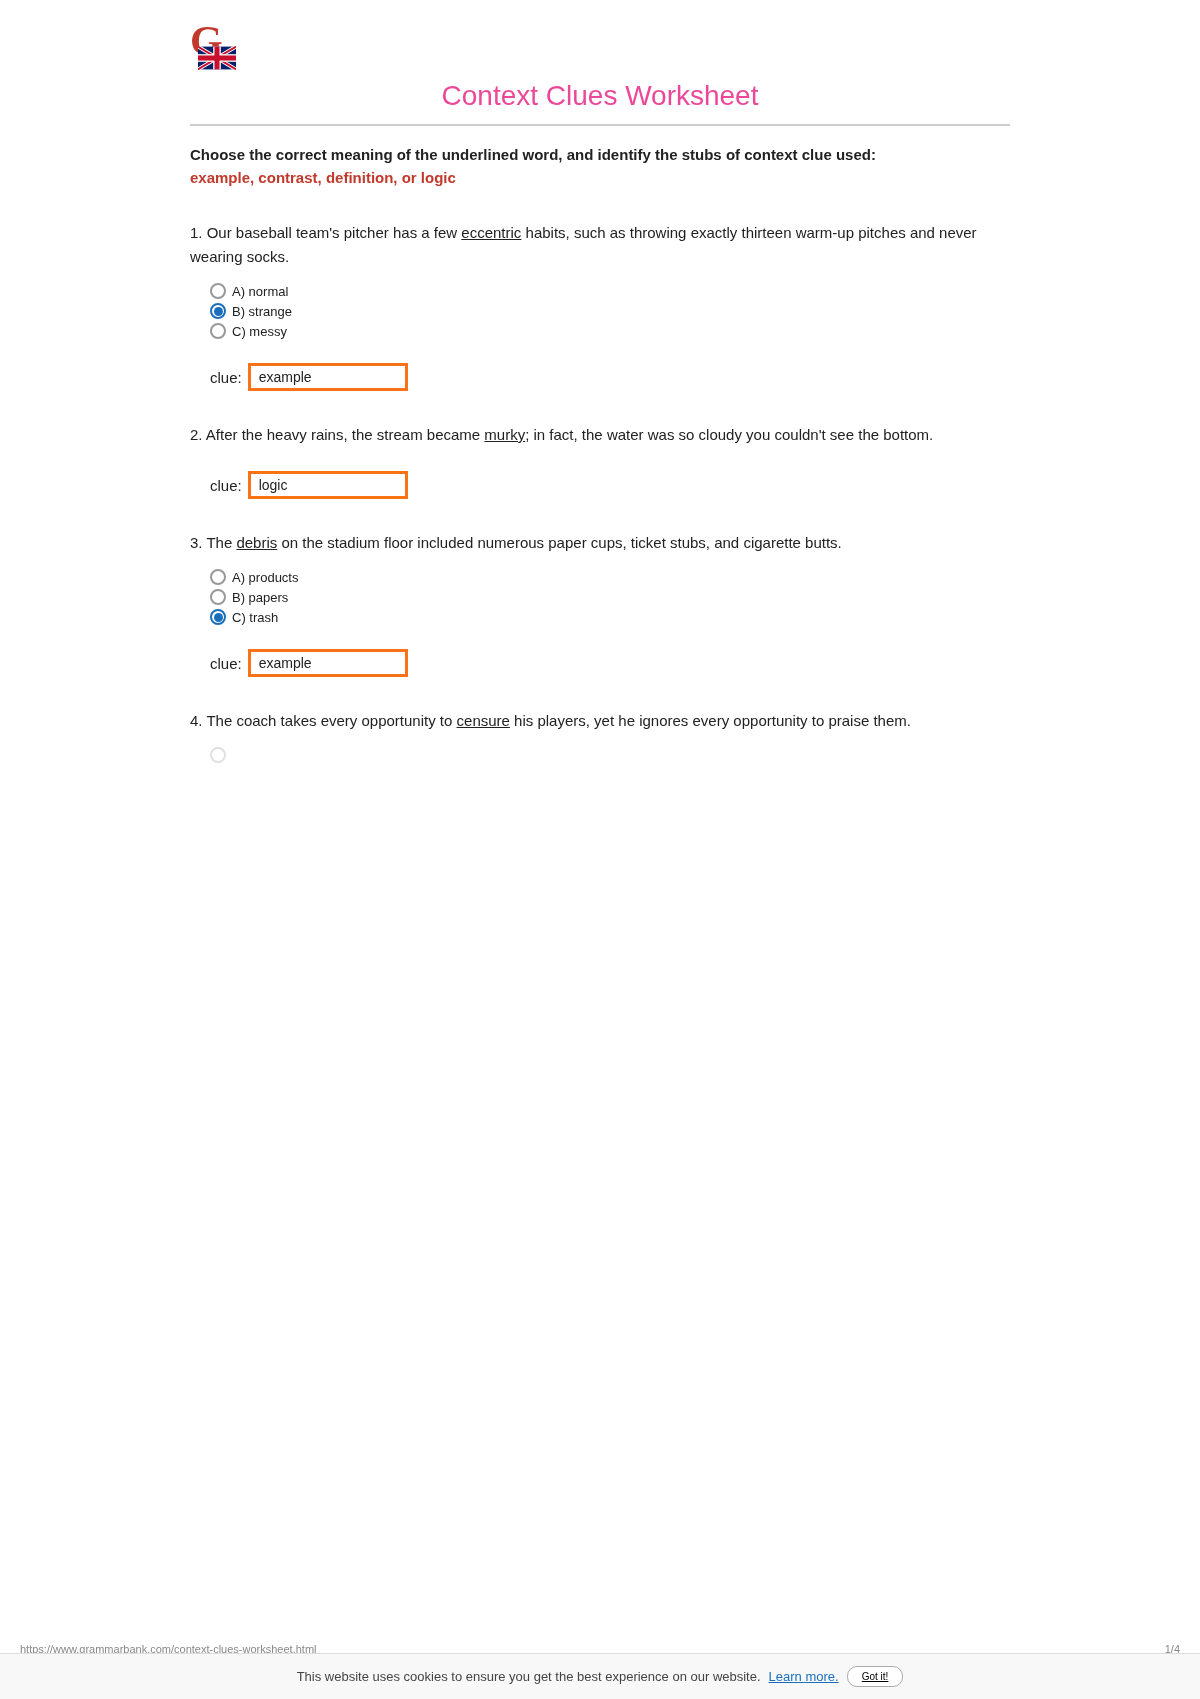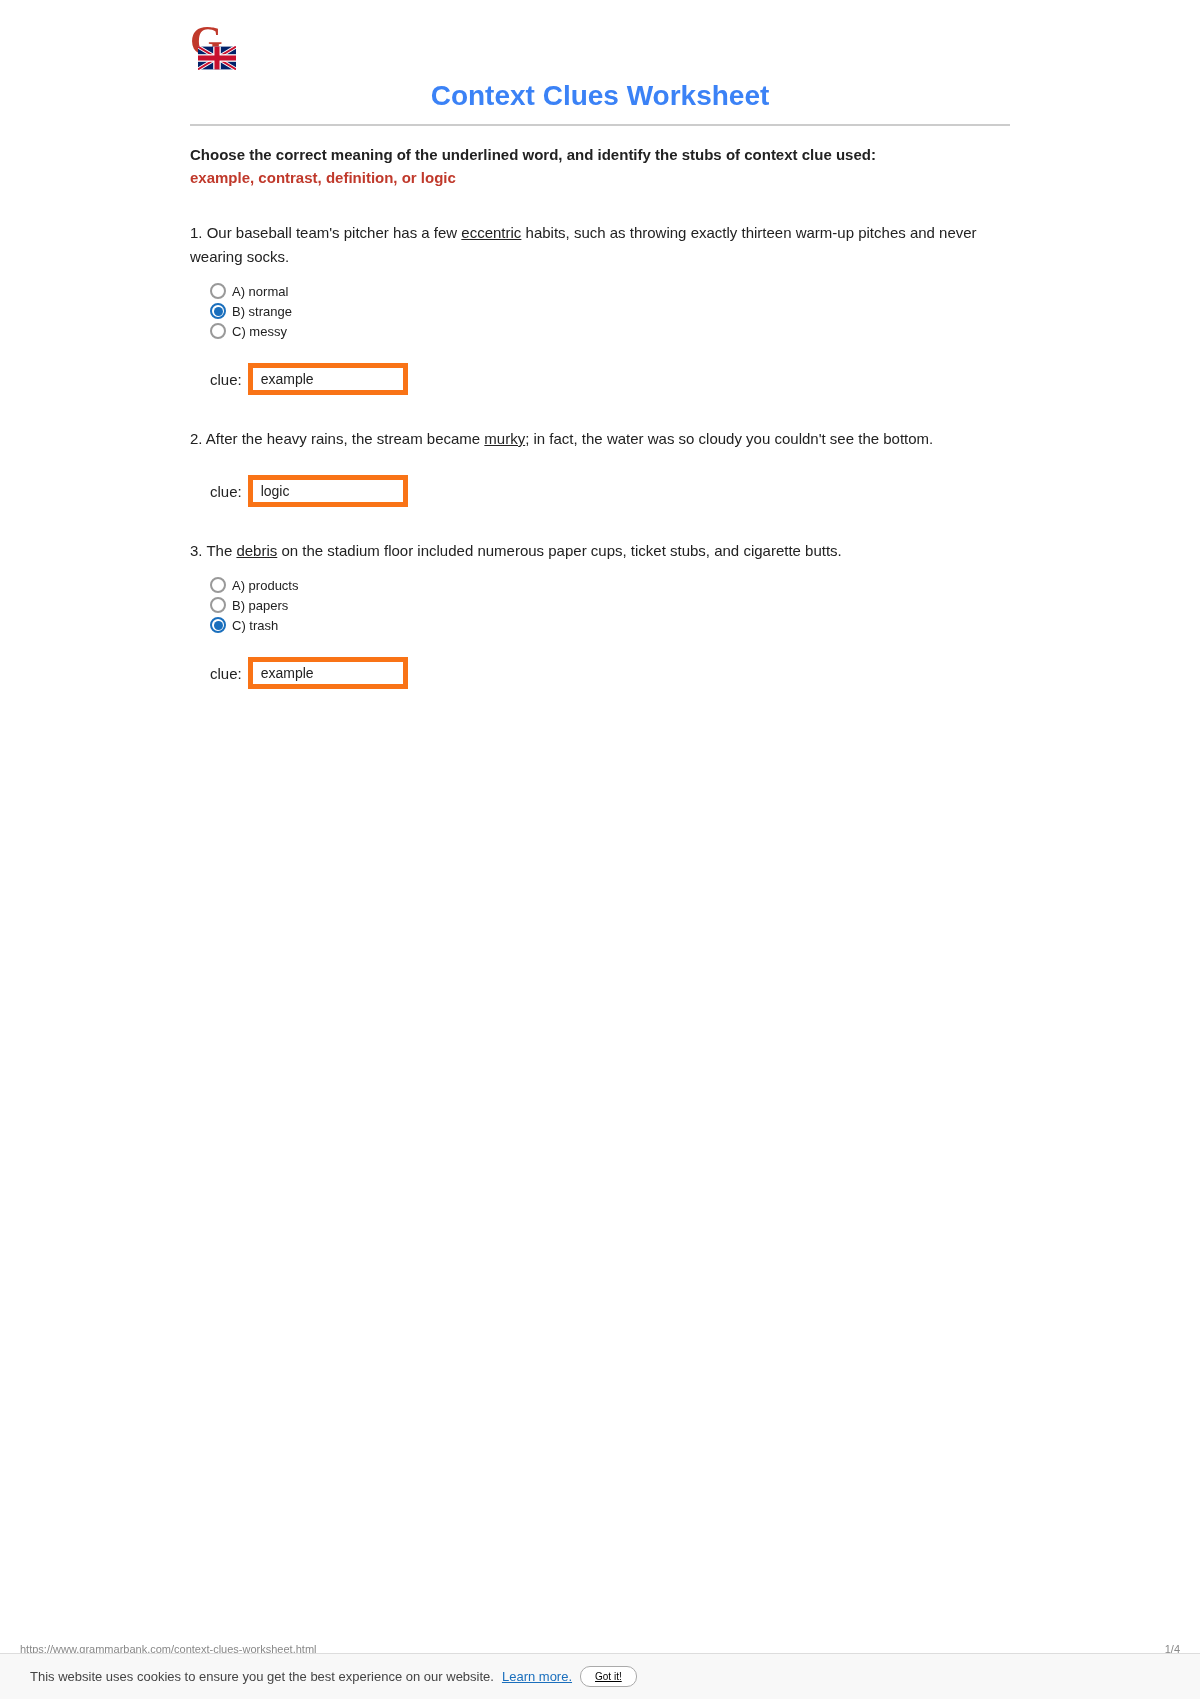--- a/index.html
+++ b/index.html
@@ -18,22 +18,22 @@
       min-height: 1699px;
     }
     .logo-area {
       display: flex;
       align-items: center;
       margin-bottom: 10px;
     }
     .page-title {
       text-align: center;
       font-size: 28px;
-      font-weight: bold;
-      color: #3b82f6;
+      font-weight: normal;
+      color: #ec4899;
       margin-bottom: 12px;
       margin-top: 10px;
     }
     .divider {
       border: none;
       border-top: 2px solid #ccc;
       margin-bottom: 18px;
     }
     .instructions {
       font-size: 15px;
@@ -93,38 +93,38 @@
     }
     .clue-row {
       display: flex;
       align-items: center;
       margin-top: 24px;
       margin-left: 20px;
       gap: 6px;
       font-size: 15px;
     }
     .clue-input {
-      border: 5px solid #f97316;
+      border: 3px solid #f97316;
       padding: 3px 8px;
       font-size: 14px;
       width: 160px;
       color: #222;
     }
     
     .cookie-banner {
       position: fixed;
       bottom: 0;
       left: 0;
       right: 0;
       background: #f8f8f8;
       border-top: 1px solid #ddd;
-      padding: 12px 30px;
-      display: flex;
-      align-items: center;
-      justify-content: flex-start;
+      padding: 12px 44px;
+      display: flex;
+      align-items: center;
+      justify-content: center;
       gap: 8px;
       font-size: 13px;
       color: #444;
       z-index: 100;
     }
     .cookie-banner a {
       color: #1a6fbd;
       text-decoration: underline;
     }
     .cookie-btn {
@@ -244,20 +244,32 @@
         <div class="radio-circle selected"></div>
         <span>C) trash</span>
       </div>
     </div>
     <div class="clue-row">
       <span>clue:</span>
       <input class="clue-input" type="text" value="example" style="">
     </div>
   </div>
 
+  <div class="question-block">
+    <div class="question-text">
+      <span>4. </span><span>The coach takes every opportunity to </span><span class="underline">censure</span><span> his players, yet he ignores every opportunity to praise them.</span>
+    </div>
+
+    <div class="options">
+      <div class="option-row" style="opacity:0.3;">
+        <div class="radio-circle"></div>
+        <span></span>
+      </div>
+    </div>
+  </div>
 
 </div>
 
 <div class="page-footer">
   <span>https://www.grammarbank.com/context-clues-worksheet.html</span>
   <span>1/4</span>
 </div>
 
 <div class="cookie-banner">
   <span>This website uses cookies to ensure you get the best experience on our website.</span>

